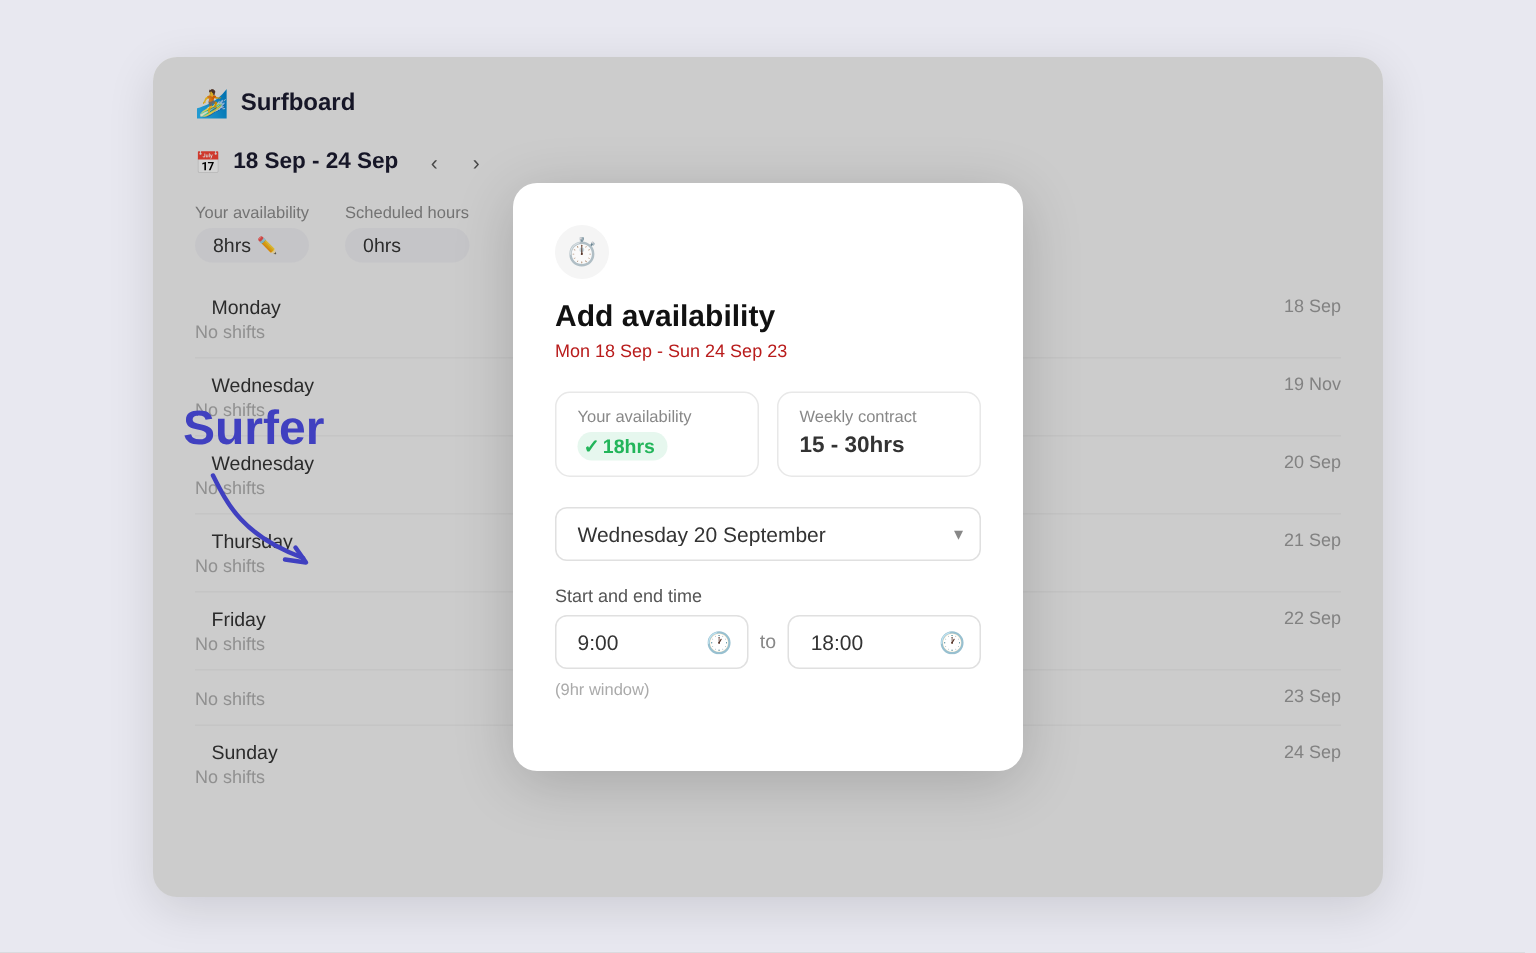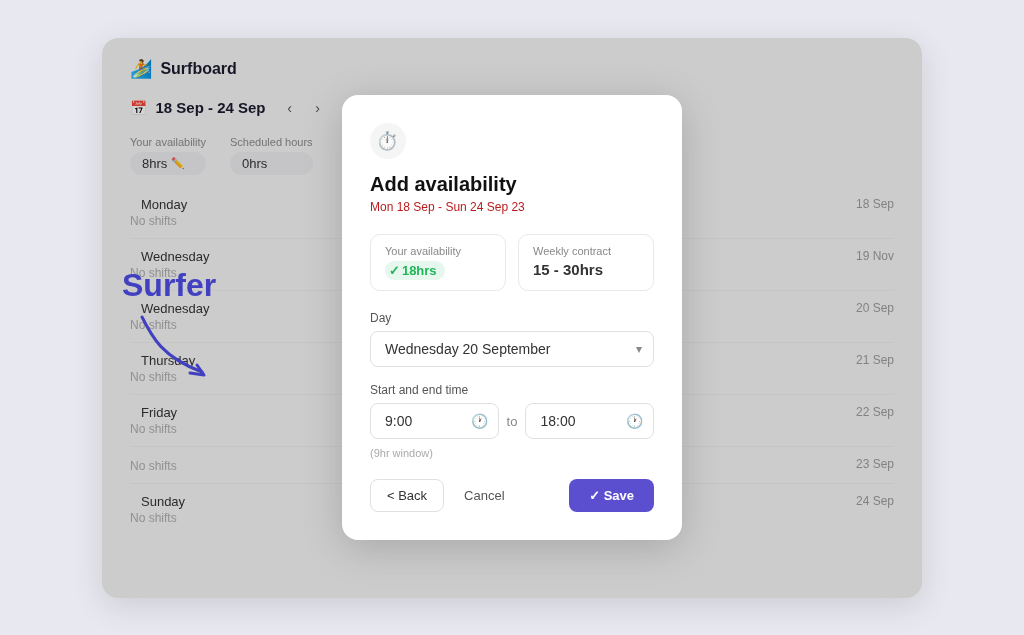--- a/index.html
+++ b/index.html
@@ -485,21 +485,20 @@
               <span>18hrs</span>
             </span>
           </div>
         </div>
         <div class="info-card">
           <div class="info-card-label">Weekly contract</div>
           <div class="info-card-value">15 - 30hrs</div>
         </div>
       </div>
 
-      <div class="form-label">Day</div>
       <div class="select-wrapper">
         <select>
           <option>Monday 18 September</option>
           <option>Tuesday 19 September</option>
           <option selected="">Wednesday 20 September</option>
           <option>Thursday 21 September</option>
           <option>Friday 22 September</option>
           <option>Saturday 23 September</option>
           <option>Sunday 24 September</option>
         </select>
@@ -514,22 +513,17 @@
         </div>
         <span class="to-label">to</span>
         <div class="time-input-wrapper">
           <input type="text" value="18:00" style="">
           <span class="time-clock-icon">🕐</span>
         </div>
       </div>
 
       <div class="window-hint">(9hr window)</div>
 
-      <div class="modal-actions">
-        <button class="btn-back">&lt; Back</button>
-        <button class="btn-cancel">Cancel</button>
-        <button class="btn-save">✓ Save</button>
-      </div>
 
     </div>
   </div>
 
 </div>
 
 </body></html>

